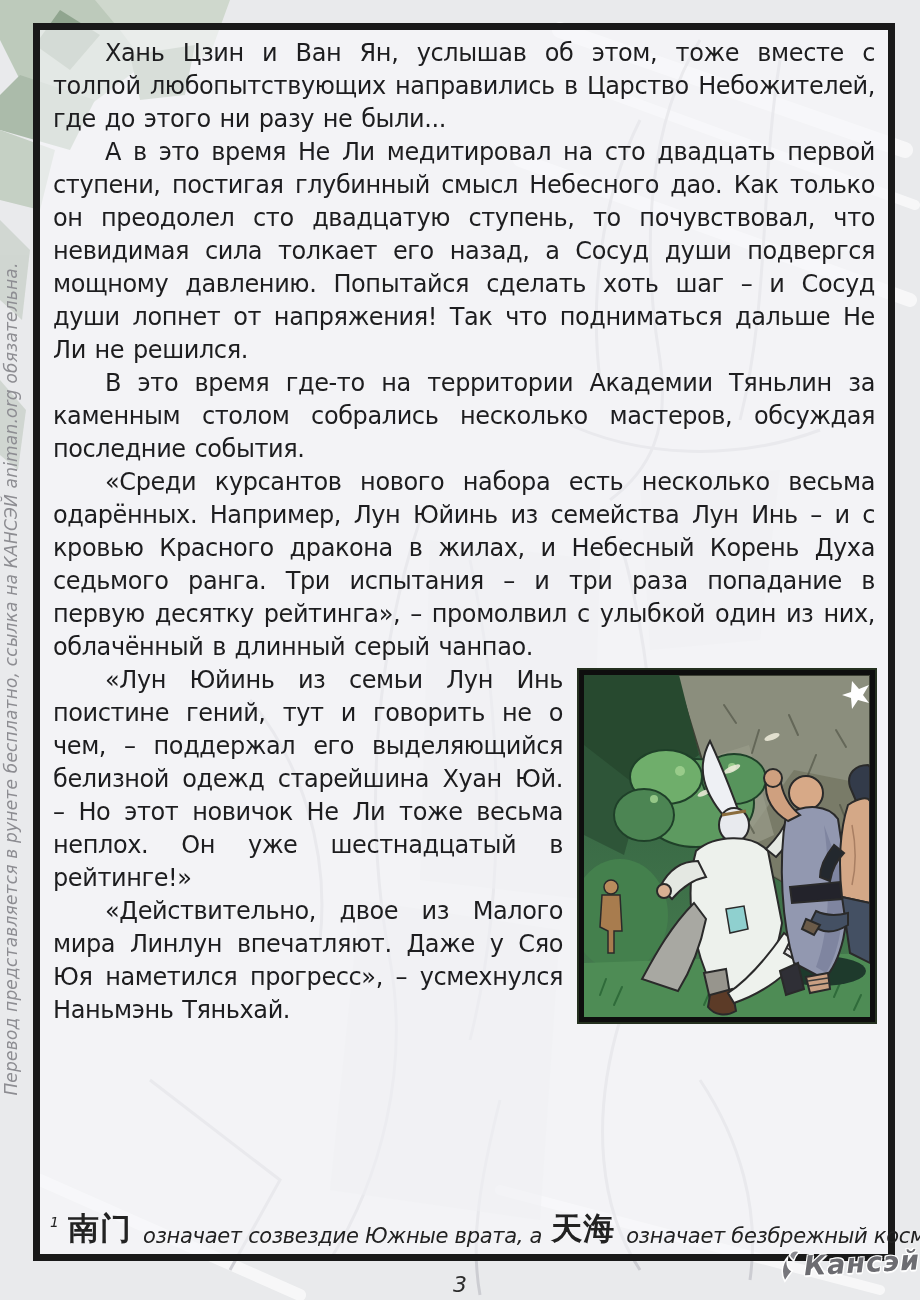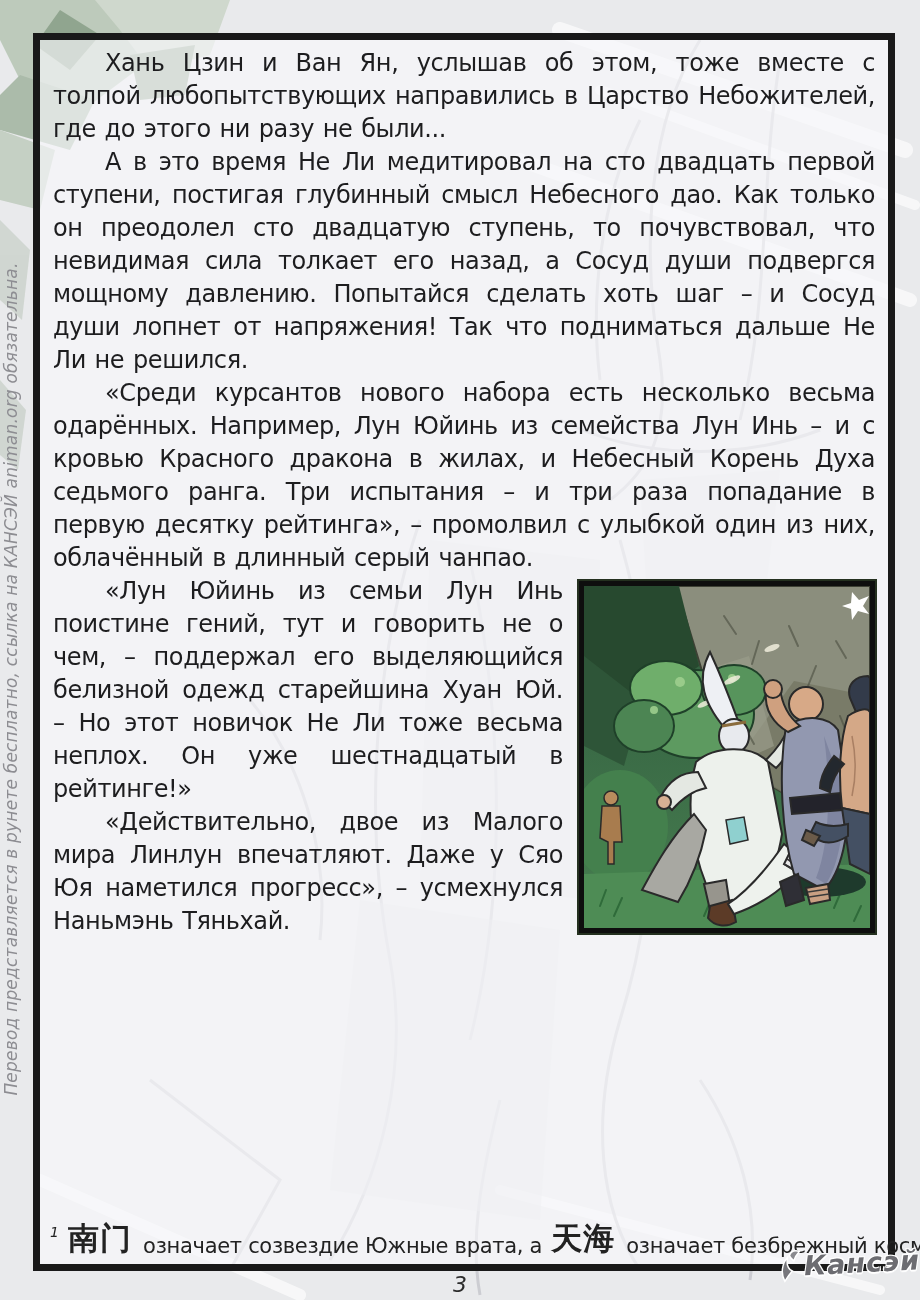--- a/index.html
+++ b/index.html
@@ -10,21 +10,21 @@
   
   .watermark{
     position:absolute;left:-462px;top:666px;width:952px;height:26px;
     transform:rotate(-90deg);text-align:center;
     font-style:italic;font-size:17px;letter-spacing:.2px;color:#8d8d92;z-index:3;
     white-space:nowrap;
   }
 
   
   .frame{
-    position:absolute;left:33px;top:33px;width:862px;height:1238px;
+    position:absolute;left:33px;top:23px;width:862px;height:1238px;
     box-sizing:border-box;border:7px solid #191919;
     background:rgba(247,247,250,0.66);z-index:2;
   }
   .text-flow{
     position:absolute;left:0;top:0;right:0;bottom:52px;
     padding:7px 13px 0 13px;overflow:hidden;
     font-size:24px;line-height:33px;color:#1d1d1f;
     letter-spacing:-0.4px;word-spacing:1.5px;
   }
   .text-flow p{margin:0;text-indent:52px;text-align:justify;}
@@ -38,21 +38,21 @@
   }
   .panel svg{display:block;}
 
   
   .footnote{
     position:absolute;left:10px;bottom:2px;right:8px;height:44px;
     white-space:nowrap;color:#222;
   }
   .footnote .fn-marker{font-size:14px;font-style:italic;vertical-align:18px;}
   .footnote .hanzi{font-size:31px;font-weight:bold;letter-spacing:1px;vertical-align:6px;margin:0 6px 16px 4px;font-family:"DejaVu Sans",sans-serif;}
-  .footnote .fn-text{font-size:21px;letter-spacing:-0.3px;vertical-align:2px;}
+  .footnote .fn-text{font-size:21px;font-style:italic;letter-spacing:-0.3px;vertical-align:2px;}
 
   .page-number{
     position:absolute;left:0;top:1272px;width:920px;text-align:center;
     font-size:22px;font-style:italic;color:#2c2c2c;z-index:3;
   }
   .logo{
     position:absolute;right:0px;top:1246px;z-index:4;transform:rotate(-3deg);
     display:flex;align-items:center;
   }
   .logo .logo-text{
@@ -110,20 +110,21 @@
       <polygon points="640,480 780,470 760,640 650,650"></polygon>
     </g>
   </svg>
 
   <div class="watermark">Перевод представляется в рунете бесплатно, ссылка на КАНСЭЙ animan.org обязательна.</div>
 
   <div class="frame">
     <div class="text-flow">
       <p>Хань Цзин и Ван Ян, услышав об этом, тоже вместе с толпой любопытствующих направились в Царство Небожителей, где до этого ни разу не были...</p>
       <p>А в это время Не Ли медитировал на сто двадцать первой ступени, постигая глубинный смысл Небесного дао. Как только он преодолел сто двадцатую ступень, то почувствовал, что невидимая сила толкает его назад, а Сосуд души подвергся мощному давлению. Попытайся сделать хоть шаг – и Сосуд души лопнет от напряжения! Так что подниматься дальше Не Ли не решился.</p>
+      <p>В это время где-то на территории Академии Тяньлин за каменным столом собрались несколько мастеров, обсуждая последние события.</p>
       <p>«Среди курсантов нового набора есть несколько весьма одарённых. Например, Лун Юйинь из семейства Лун Инь – и с кровью Красного дракона в жилах, и Небесный Корень Духа седьмого ранга. Три испытания – и три раза попадание в первую десятку рейтинга», – промолвил с улыбкой один из них, облачённый в длинный серый чанпао.</p>
 
       <div class="panel">
         <svg width="286" height="342" viewBox="0 0 286 342">
           <defs>
             <linearGradient id="gBg" x1="0" y1="0" x2="0" y2="1">
               <stop offset="0" stop-color="#2f5a3d"></stop>
                 <stop offset="1" stop-color="#477e50"></stop>
             </linearGradient>
           </defs>

